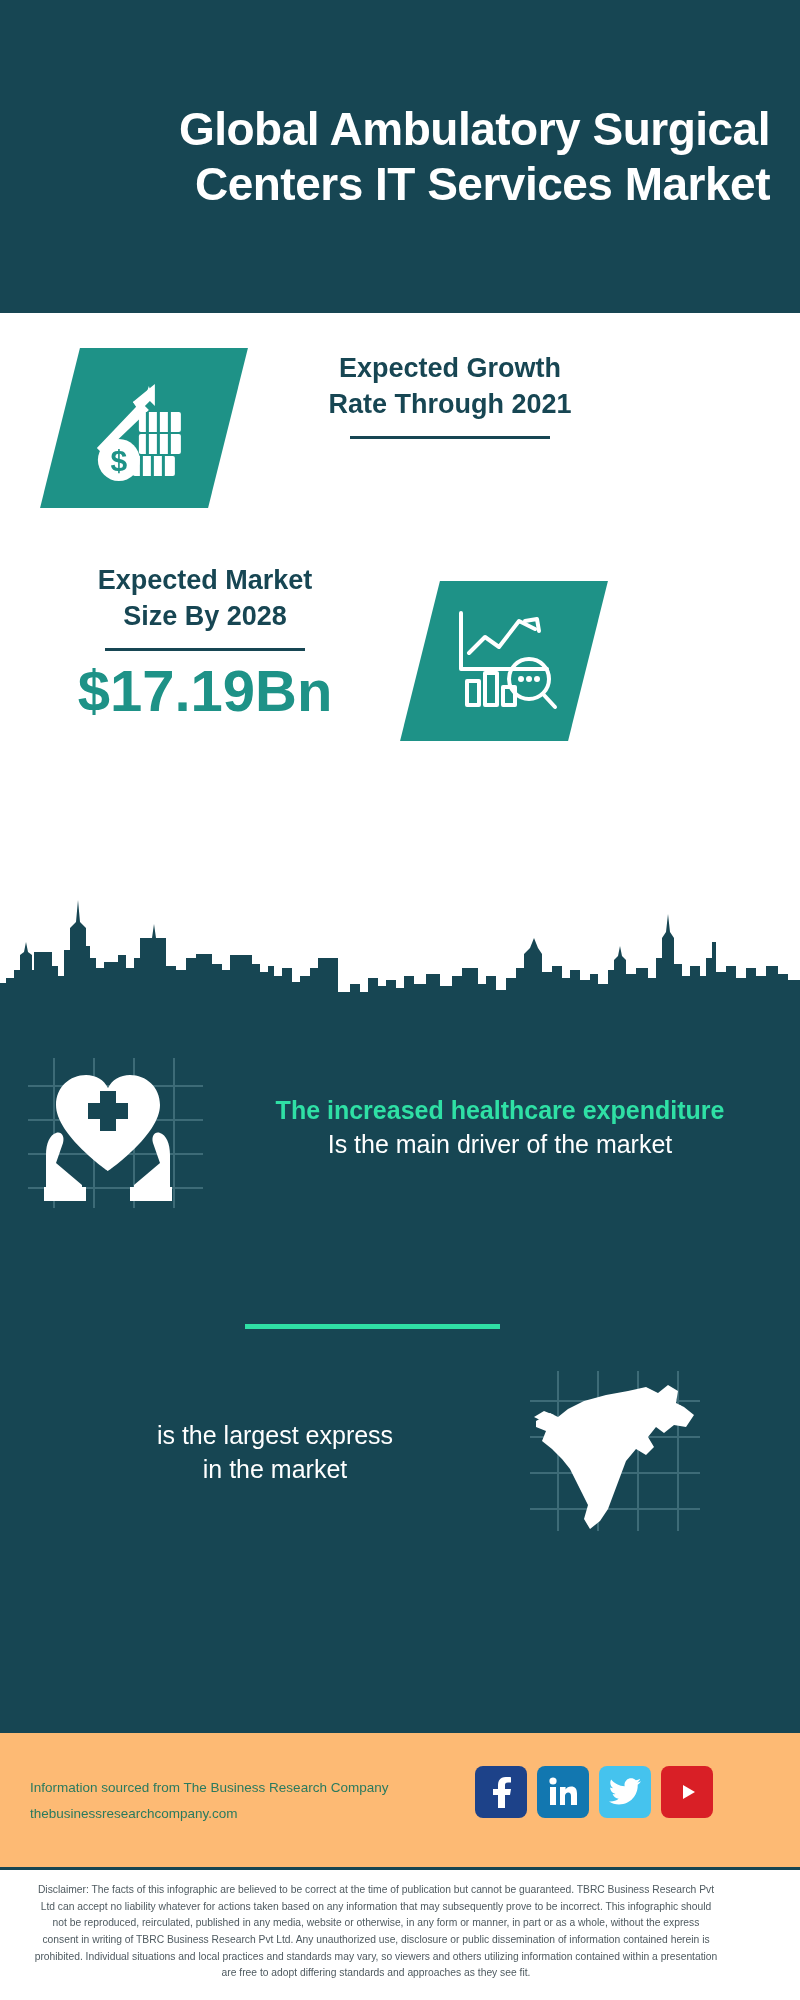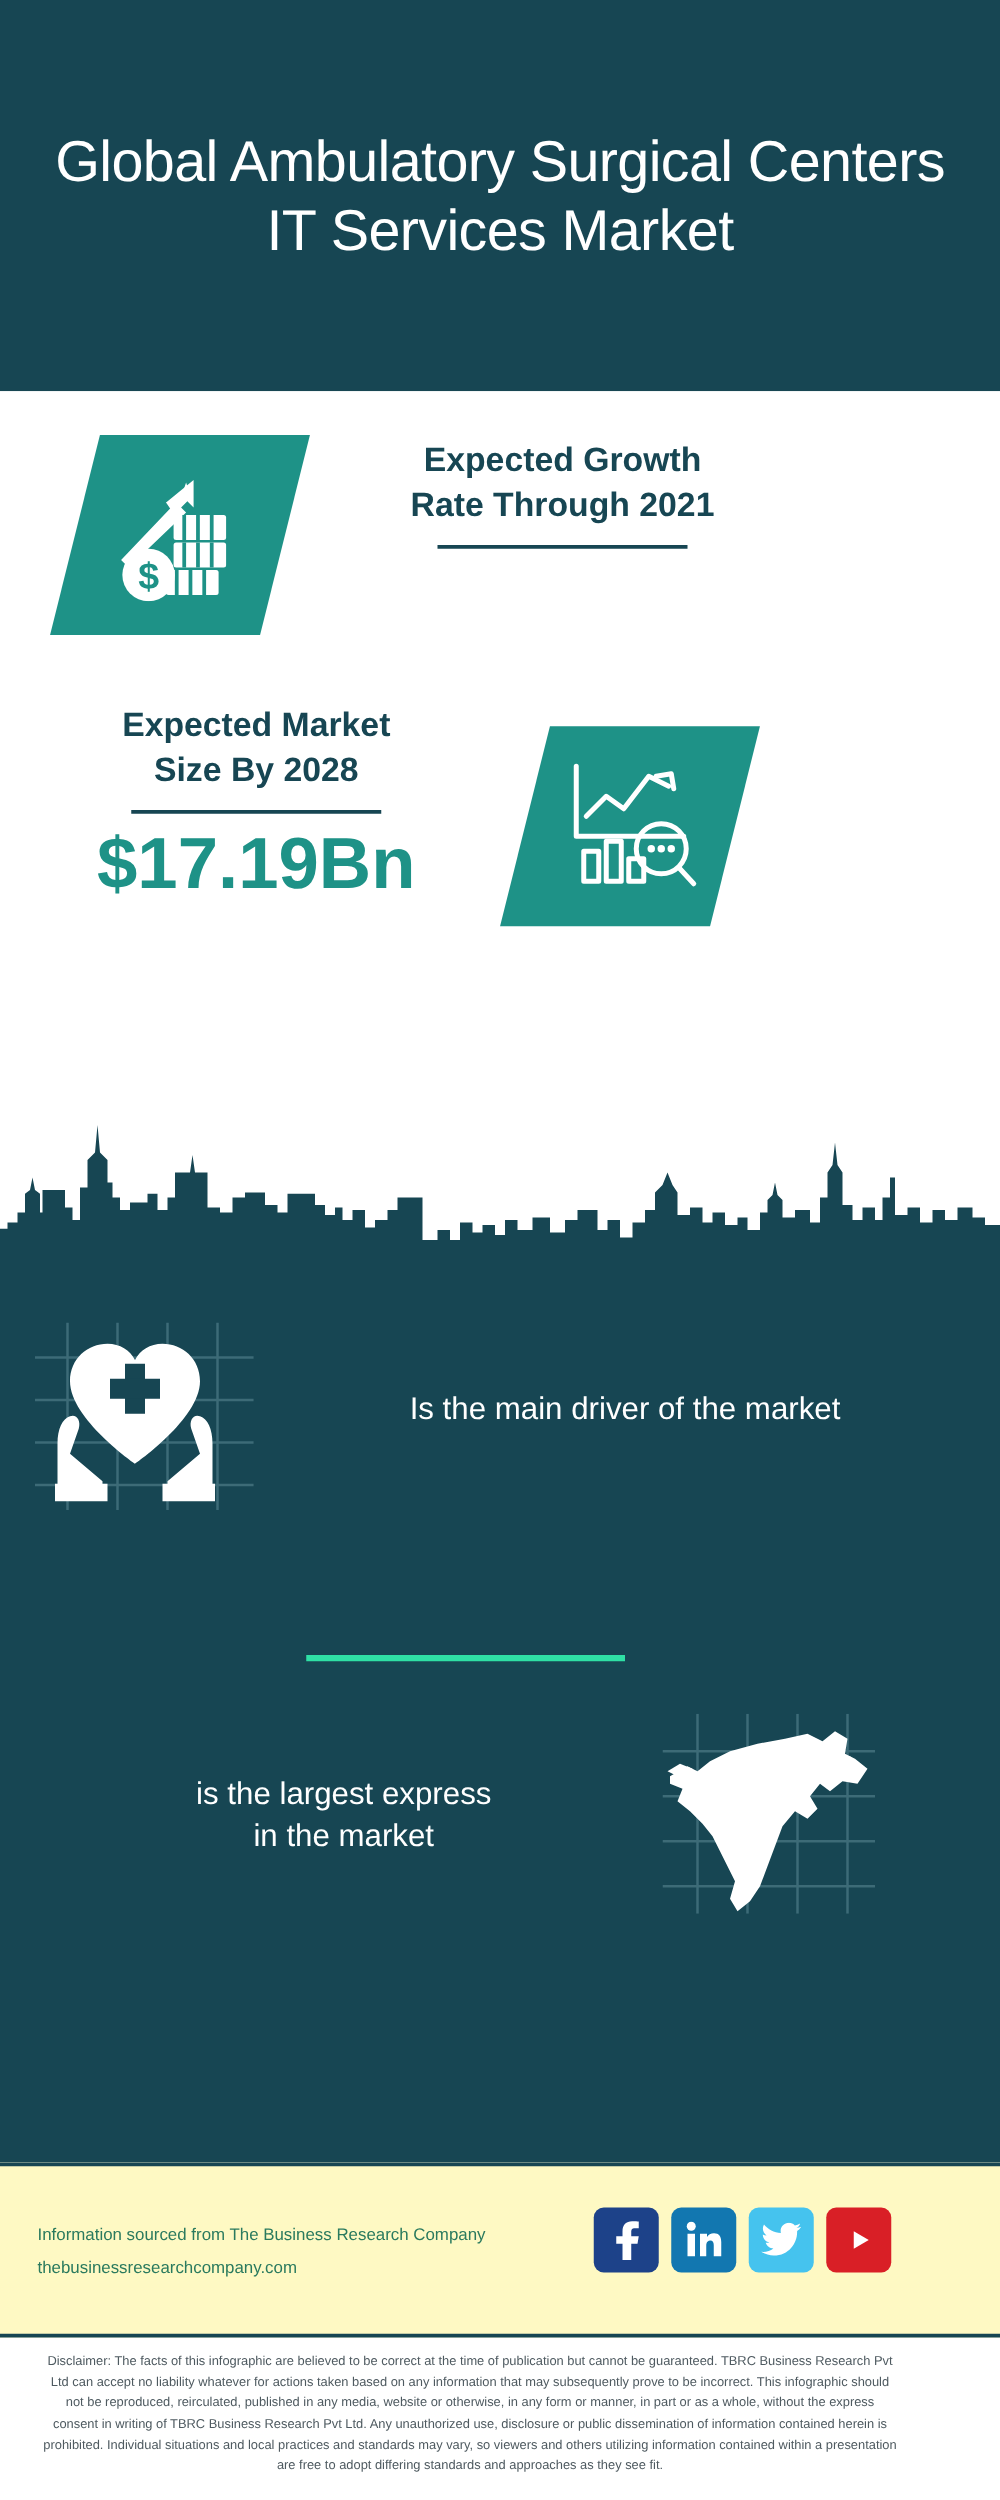--- a/index.html
+++ b/index.html
@@ -14,23 +14,23 @@
 
   
   .header{
     position:absolute;left:0;top:0;width:800px;height:313px;
     background:#174653;
     display:flex;align-items:center;justify-content:center;
   }
   .header-title{
     color:#ffffff;
     font-size:46px;
-    font-weight:normal;
+    font-weight:bold;
     line-height:1.18;
-    text-align:center;
+    text-align:right;
     letter-spacing:-0.5px;
     padding:0 30px;
   }
 
   
   .white-zone{
     position:absolute;left:0;top:313px;width:800px;height:687px;
     background:#ffffff;
   }
 
@@ -72,21 +72,21 @@
   .fact-text{color:#ffffff;font-size:25px;line-height:1.35;text-align:center;}
   .fact-hl{color:#2fe0a5;font-weight:bold;display:block;}
 
   .mint-divider{
     position:absolute;background:#2fe0a5;height:5px;
   }
 
   
   .footer{
     position:absolute;left:0;top:1730px;width:800px;height:140px;
-    background:#fef9c3;
+    background:#fdba74;
     border-top:3px solid #174653;
     border-bottom:3px solid #174653;
     box-sizing:border-box;
   }
   .source-text{
     position:absolute;left:30px;top:42px;
     color:#2a7a5e;font-size:13.5px;line-height:1.9;
   }
   .socials{position:absolute;left:475px;top:33px;display:flex;gap:10px;}
   .social{
@@ -205,20 +205,21 @@
             <path fill="#ffffff" d="M70 108 C70 108 18 72 18 42 C18 24 32 12 48 12 C58 12 66 17 70 25 C74 17 82 12 92 12 C108 12 122 24 122 42 C122 72 70 108 70 108 Z"></path>
             <rect x="62" y="28" width="16" height="40" fill="#174653"></rect>
             <rect x="50" y="40" width="40" height="16" fill="#174653"></rect>
             <path fill="#ffffff" d="M8 126 L8 92 C8 80 12 72 18 70 C23 68 27 73 25 80 L18 100 L44 122 L44 136 L8 136 Z"></path>
             <path fill="#ffffff" d="M132 126 L132 92 C132 80 128 72 122 70 C117 68 113 73 115 80 L122 100 L96 122 L96 136 L132 136 Z"></path>
             <rect x="6" y="124" width="42" height="14" fill="#ffffff"></rect>
             <rect x="92" y="124" width="42" height="14" fill="#ffffff"></rect>
           </svg>
         </div>
         <div class="fact-text" style="width:540px;">
+          <span class="fact-hl">The increased healthcare expenditure</span>
           <span>Is the main driver of the market</span>
         </div>
       </div>
 
       <div class="mint-divider" style="left:245px;top:316px;width:255px;"></div>
 
       <div class="fact-row" style="left:0;top:355px;width:800px;">
         <div class="fact-text" style="width:470px;margin-left:40px;">
           <span>is the largest express</span><br>
           <span>in the market</span>

